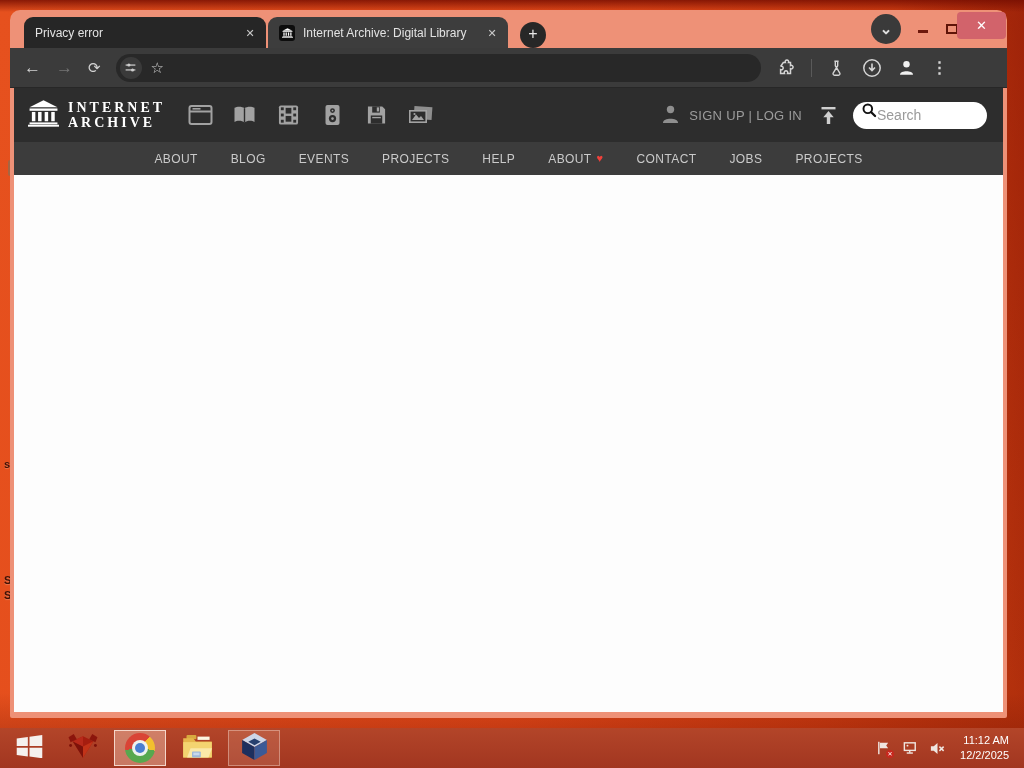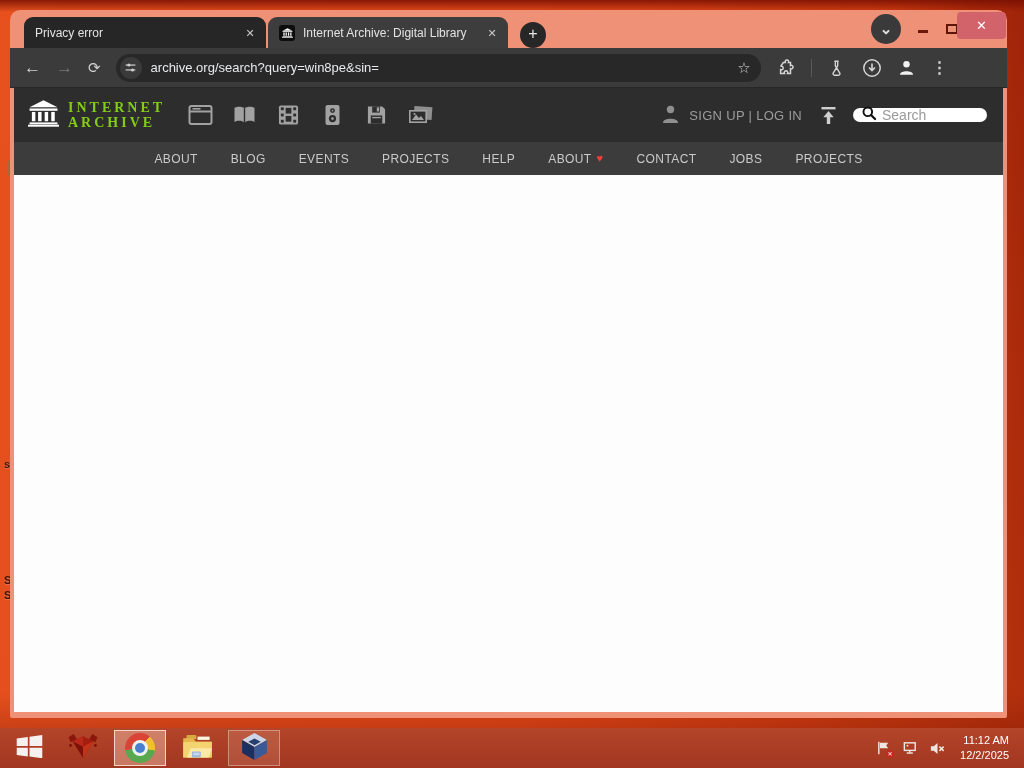--- a/index.html
+++ b/index.html
@@ -68,29 +68,29 @@
   .tb-sep { width:1px; height:18px; background:#5a5a5a; }
   .tb-svg { display:flex; align-items:center; justify-content:center; width:20px; height:20px; }
   .dots-glyph { font-size:16px; color:#d5d5d5; font-weight:bold; }
 
   
   .page { position:absolute; left:4px; right:4px; top:78px; bottom:6px; background:#fdfdfd;
           overflow:hidden; display:flex; flex-direction:column; }
   .ia-header { height:54px; background:#2d2d2d; display:flex; align-items:center;
                padding:0 16px 0 14px; flex:none; }
   .ia-logo { display:flex; align-items:center; gap:9px; }
-  .ia-logo-text { font-family:"Liberation Serif", serif; color:#84cc16; font-size:14px;
+  .ia-logo-text { font-family:"Liberation Serif", serif; color:#ffffff; font-size:14px;
                   font-weight:bold; letter-spacing:3px; line-height:1.08; white-space:nowrap; }
   .media-icons { display:flex; gap:17px; margin-left:22px; align-items:center; }
   .media-icon { width:27px; height:24px; display:flex; align-items:center; justify-content:center; }
   .ia-right { margin-left:auto; display:flex; align-items:center; }
   .auth-text { font-size:13px; color:#9c9c9c; letter-spacing:.3px; margin-left:8px; white-space:nowrap; }
   .upload-btn { margin:0 14px 0 16px; display:flex; }
-  .ia-search { width:134px; height:14px; border-radius:14px; background:#fff; display:flex;
-               align-items:center; padding:0 8px; gap:5px; }
+  .ia-search { width:134px; height:27px; border-radius:14px; background:#fff; display:flex;
+               padding:0 8px; }
   .ia-search input { border:none; outline:none; width:92px; font-size:14px; color:#333;
                      font-family:"Liberation Sans", sans-serif; background:transparent; }
   .ia-search input::placeholder { color:#9a9a9a; }
   .ia-nav { height:33px; background:#3c3c3c; display:flex; align-items:center;
             justify-content:center; gap:33px; flex:none; }
   .ia-nav-item { font-size:12px; color:#cacaca; letter-spacing:.4px; display:flex;
                  align-items:center; gap:5px; white-space:nowrap; }
   .donate-heart { color:#f0413b; font-size:11px; line-height:1; }
   .ia-content { flex:1; background:#fdfdfd; }
 
@@ -167,21 +167,20 @@
     <span class="reload-glyph">⟳</span>
     <div class="omnibox">
       <span class="site-btn">
         <svg width="13" height="13" viewBox="0 0 16 16">
           <line x1="2" y1="5" x2="14" y2="5" stroke="#cfcfcf" stroke-width="1.5"></line>
           <line x1="2" y1="11" x2="14" y2="11" stroke="#cfcfcf" stroke-width="1.5"></line>
           <circle cx="6" cy="5" r="1.9" fill="#cfcfcf"></circle>
             <circle cx="10.5" cy="11" r="1.9" fill="#cfcfcf"></circle>
         </svg>
       </span>
-      <span class="url-text">archive.org/search?query=win8pe&amp;sin=</span>
       <span class="star-glyph">☆</span>
     </div>
     <span class="tb-svg">
       <svg width="18" height="18" viewBox="0 0 20 20" fill="none" stroke="#d5d5d5" stroke-width="1.7">
         <path d="M7 4 h2.2 a2 2 0 1 1 3.6 0 H15 v3.2 a2 2 0 1 1 0 3.6 V16 h-3.2 a2 2 0 1 0 -3.6 0 H4 v-4.2 a2 2 0 1 0 0 -3.6 z"></path>
       </svg>
     </span>
     <span class="tb-sep"></span>
     <span class="tb-svg">
       <svg width="17" height="18" viewBox="0 0 20 20" fill="none" stroke="#d5d5d5" stroke-width="1.6">

